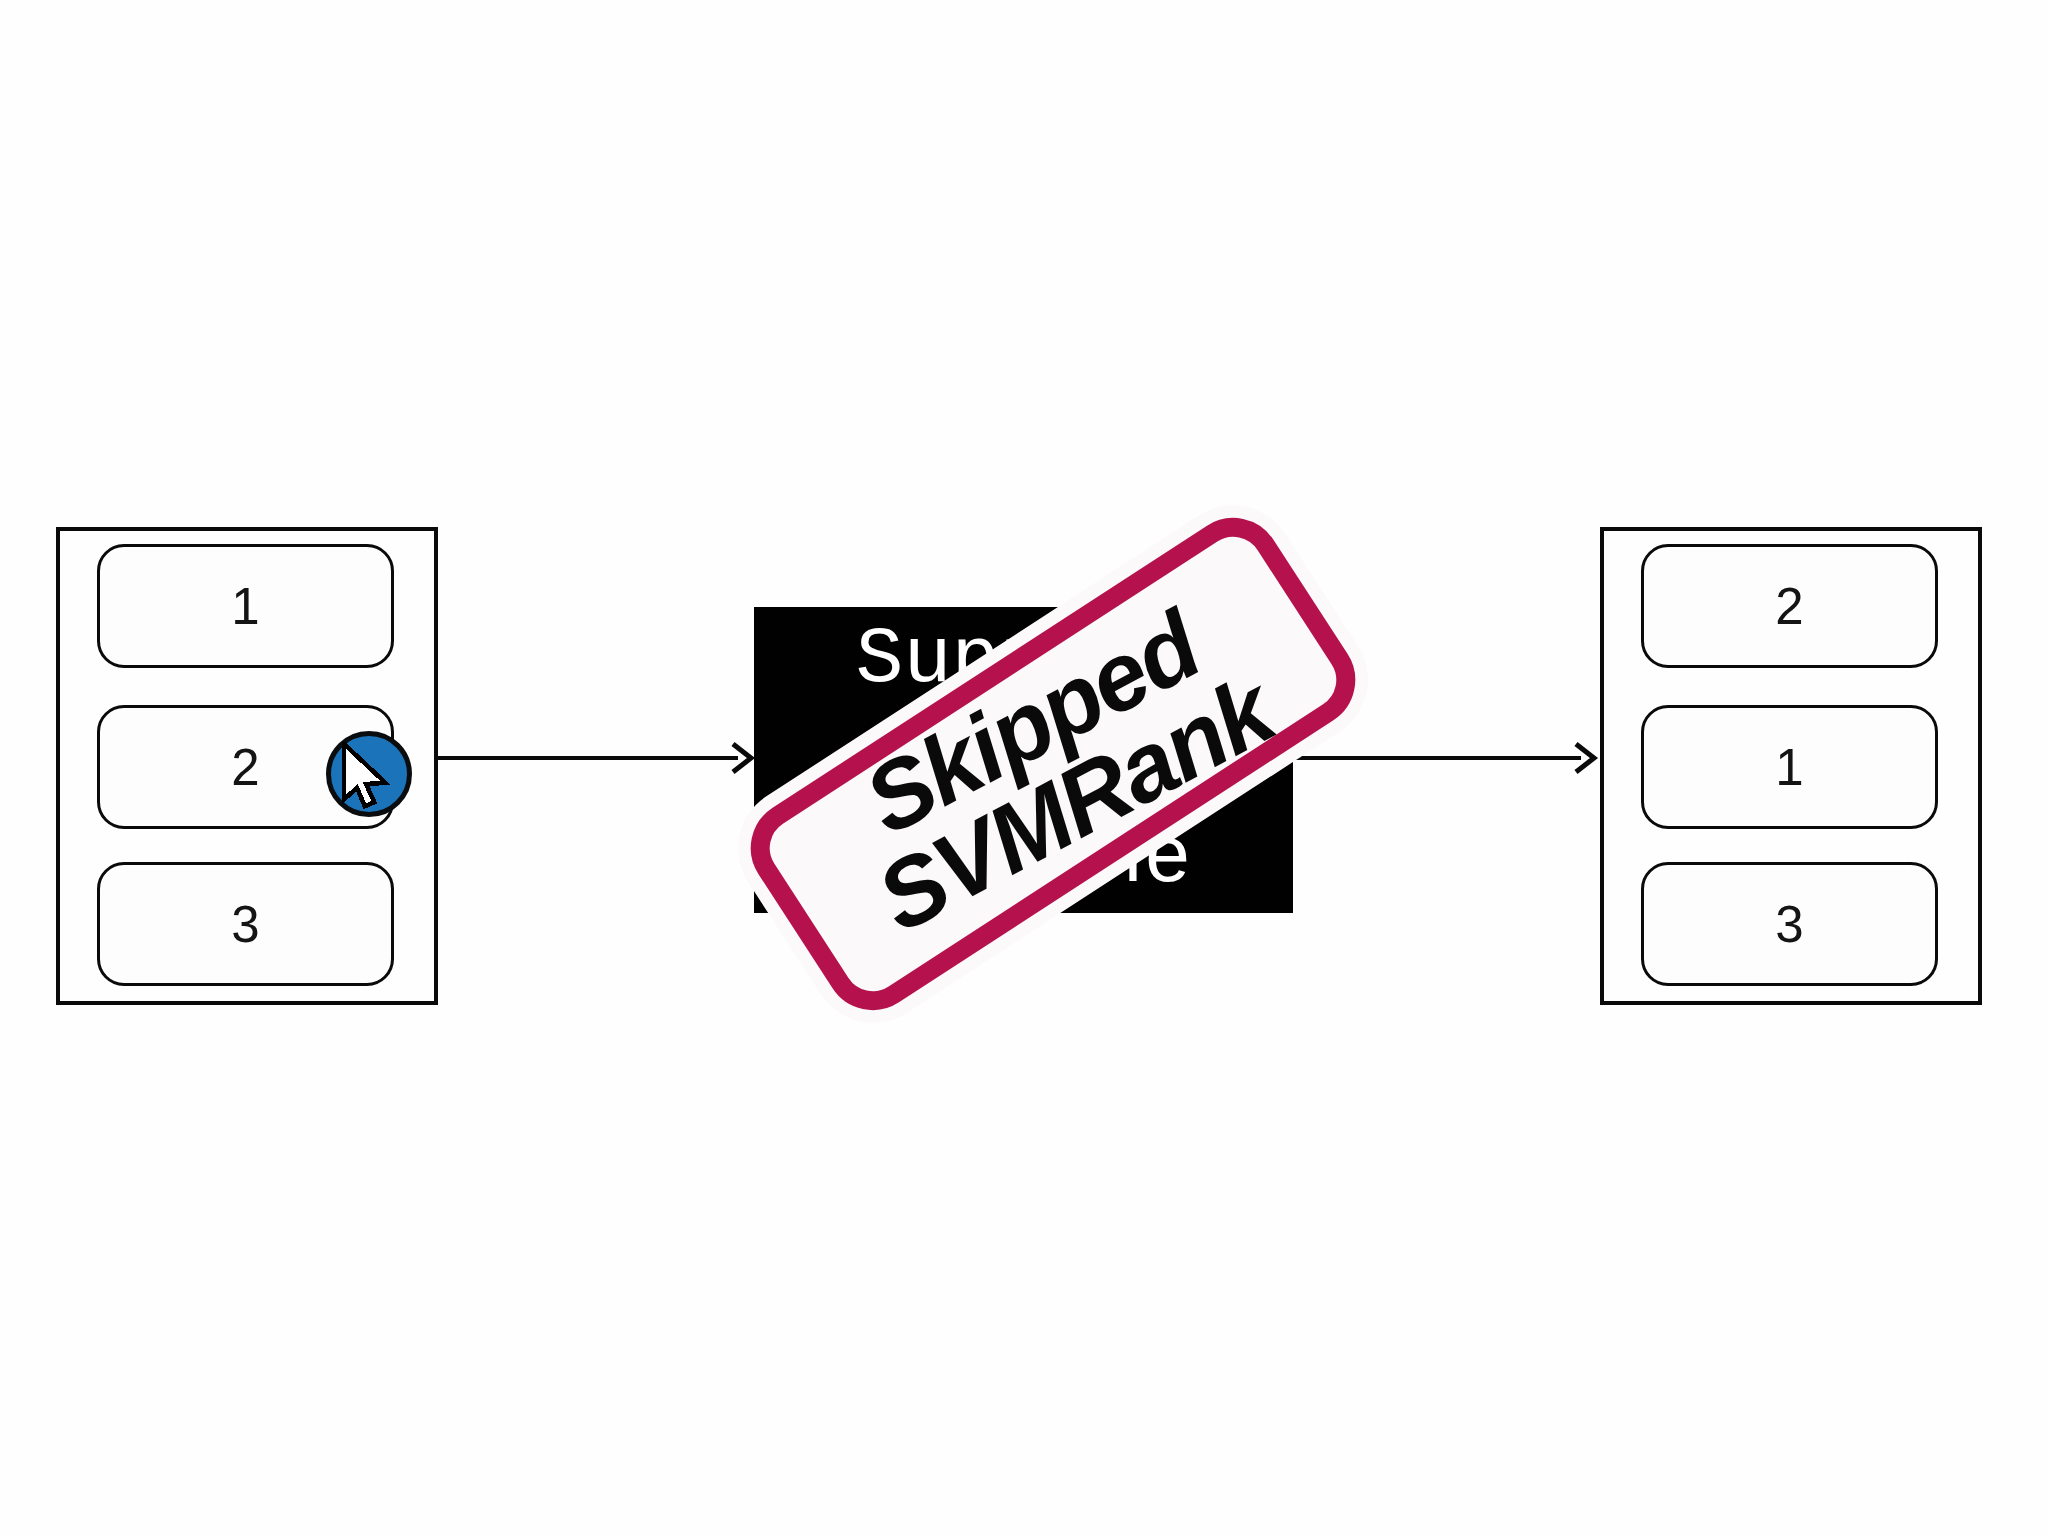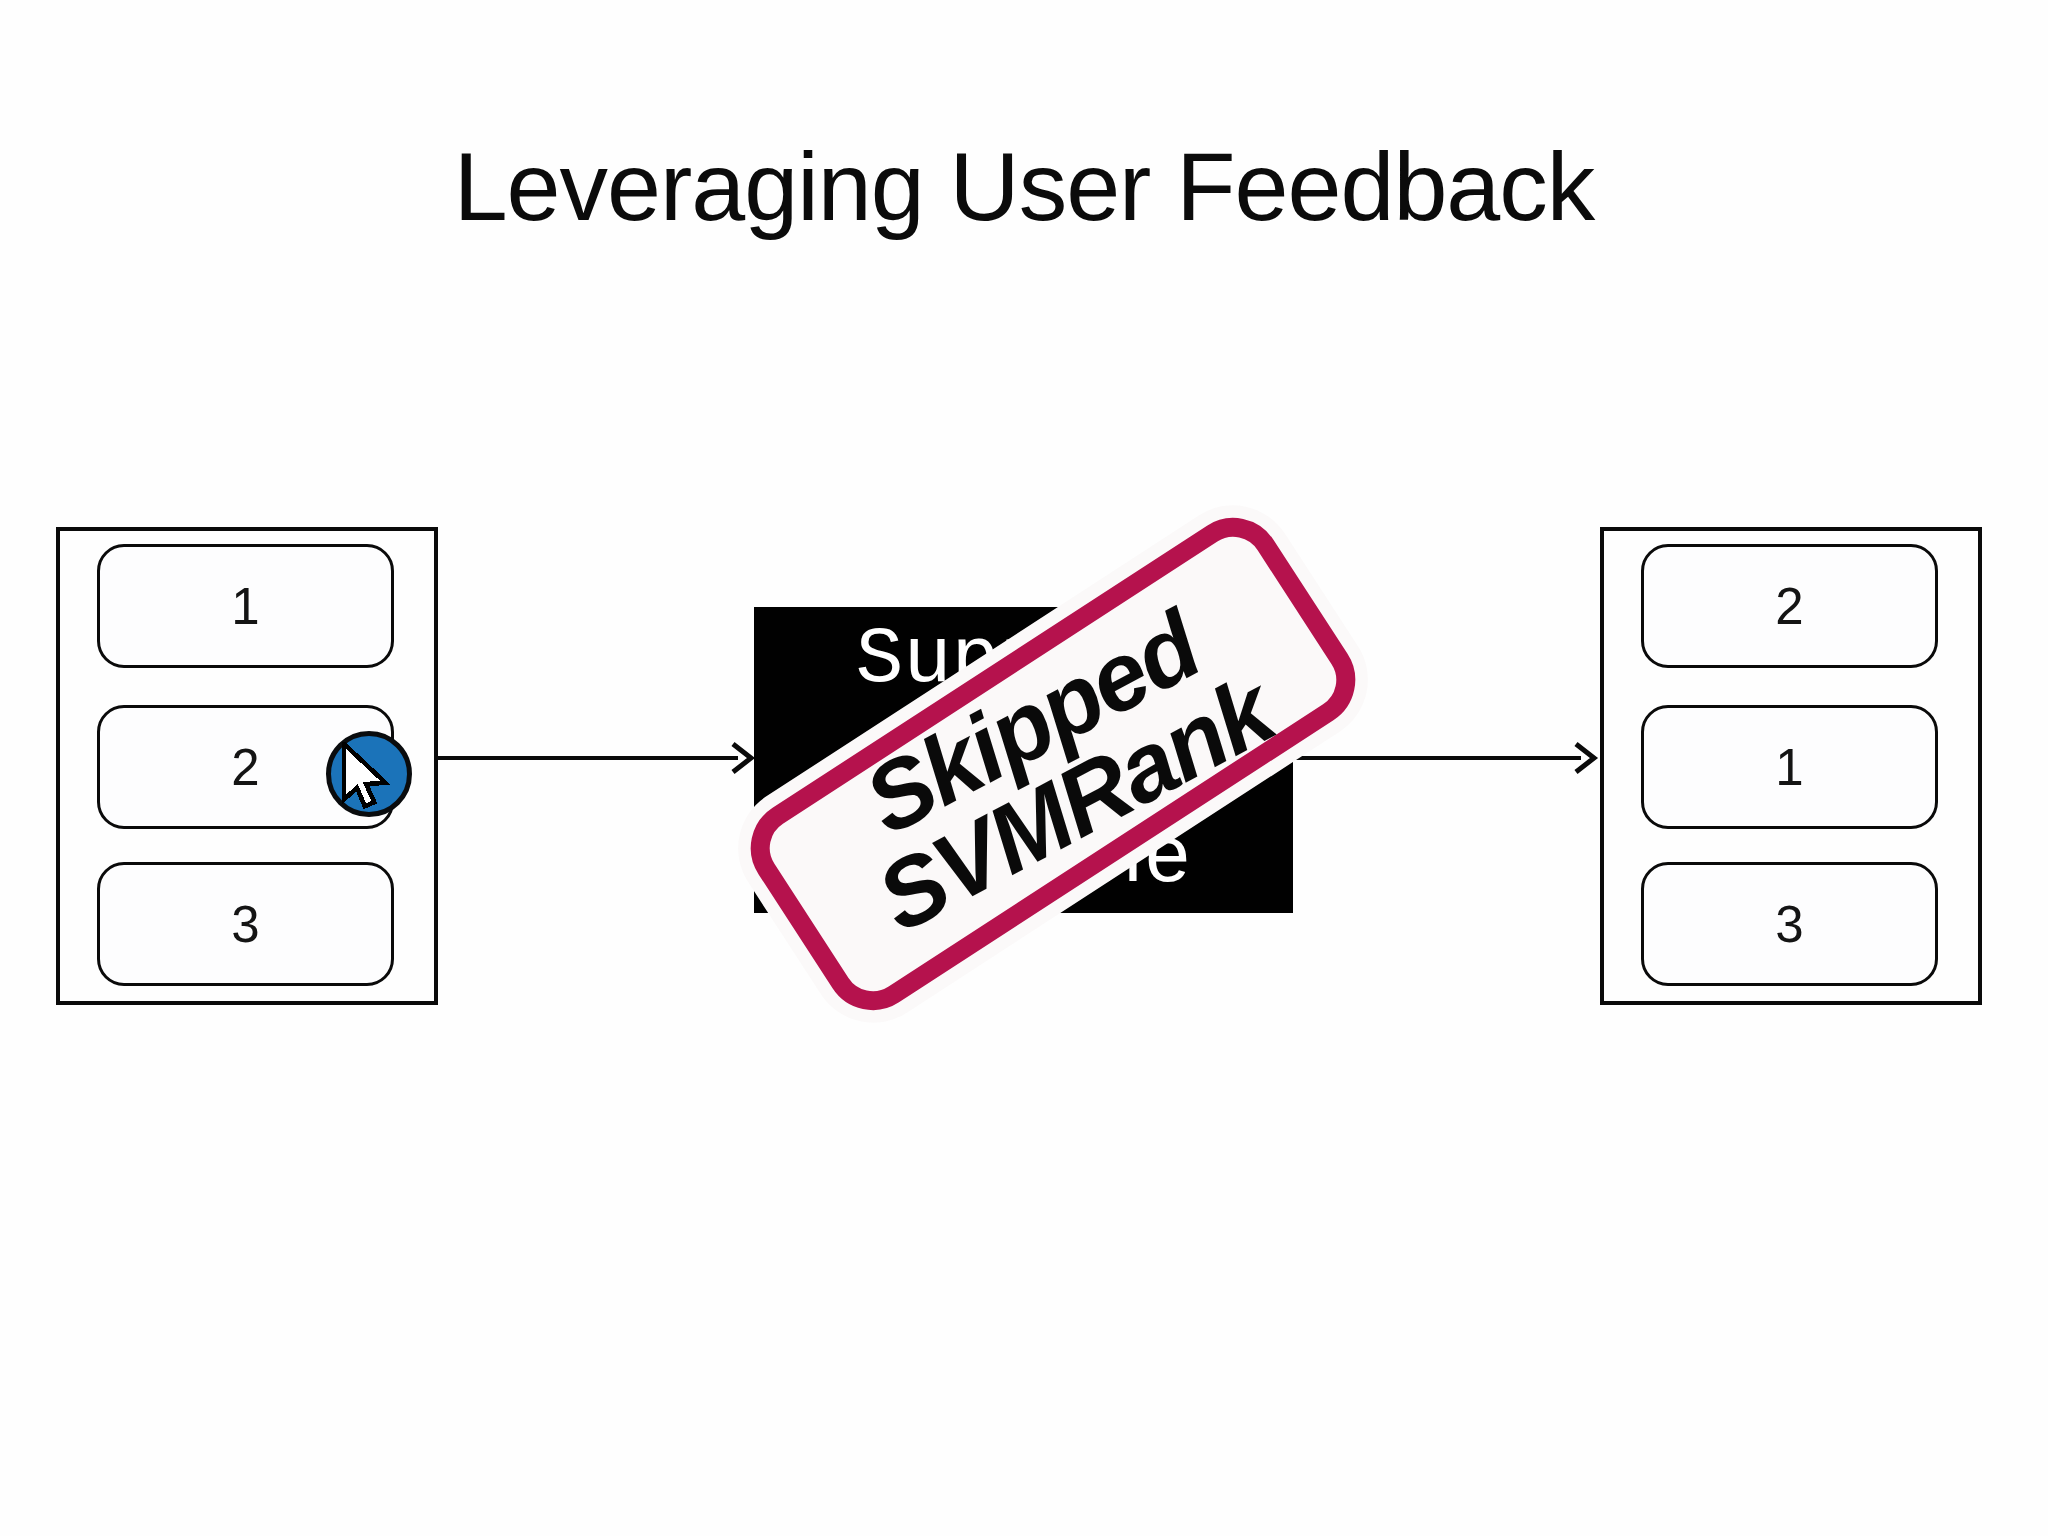--- a/index.html
+++ b/index.html
@@ -63,21 +63,20 @@
     transform:rotate(5deg);text-align:center;
     font-weight:700;font-style:italic;font-size:96px;line-height:92px;
     letter-spacing:-2px;color:#0a0a0a;white-space:nowrap;
   }
 </style>
 </head>
 <body>
 
 <div class="slide">
 
-  <h1 class="title">Leveraging User Feedback</h1>
 
   <div class="rank-panel left">
     <div class="rank-item pos-0">
       <span>1</span>
     </div>
     <div class="rank-item pos-1">
       <span>2</span>
     </div>
     <div class="rank-item pos-2">
       <span>3</span>

